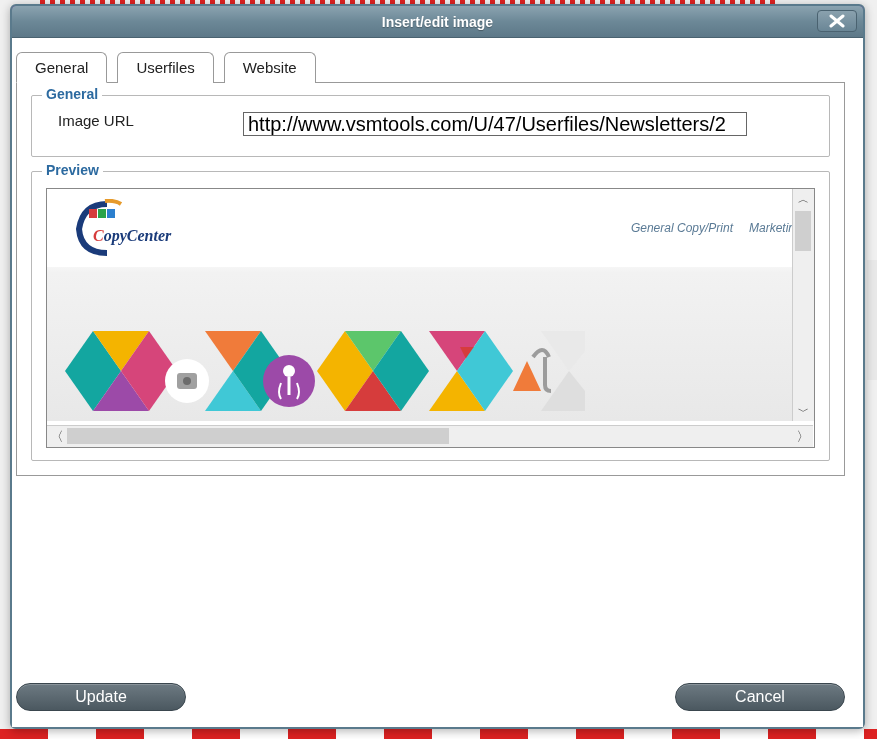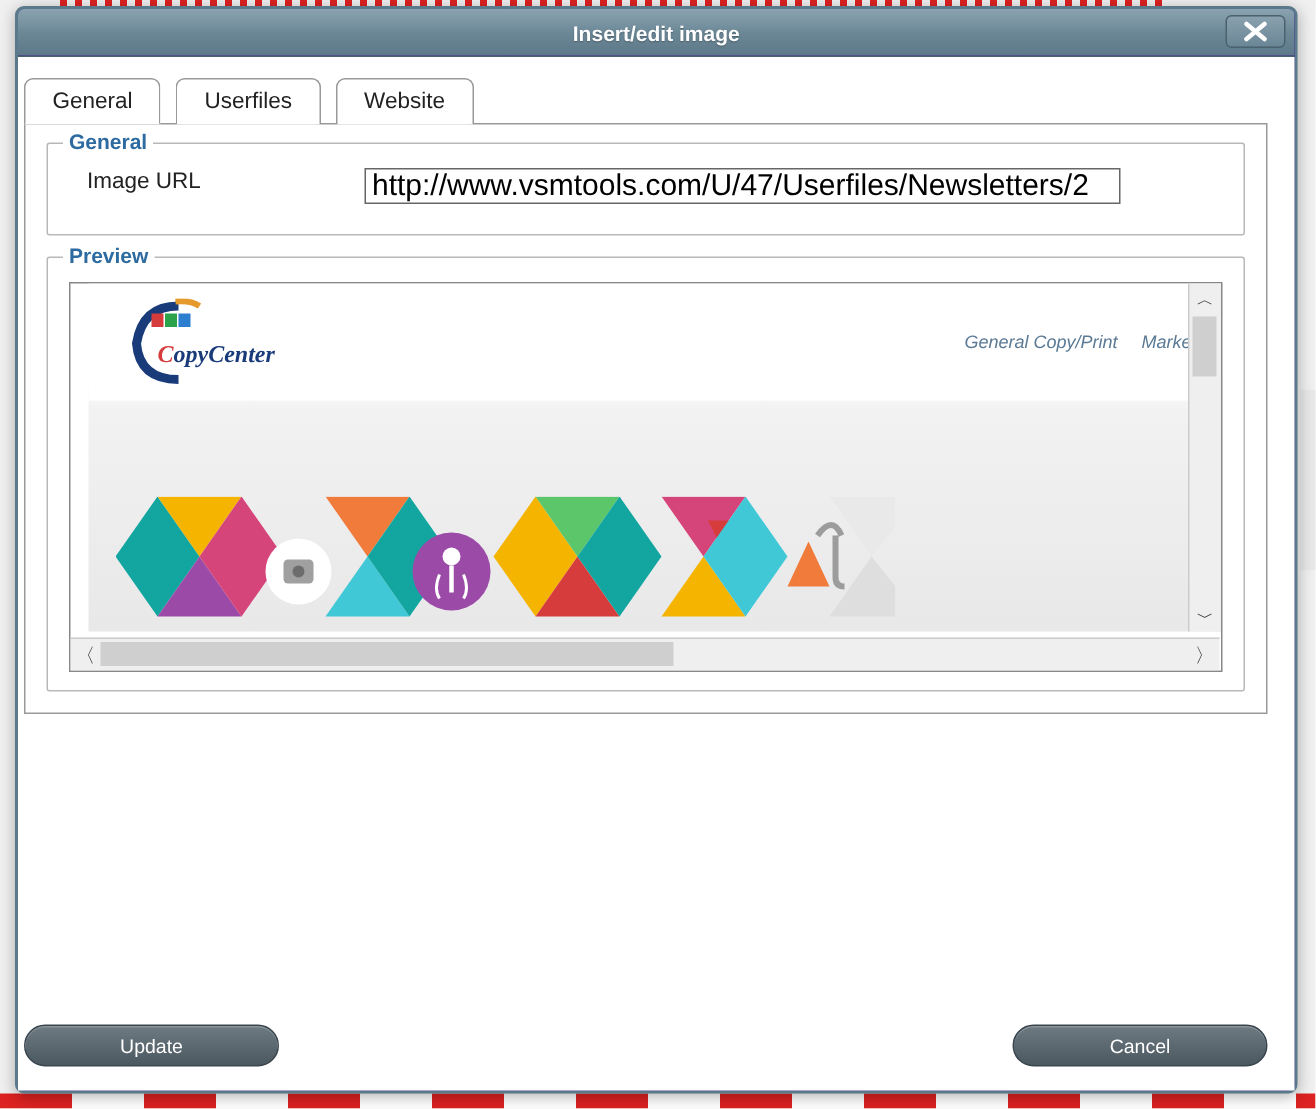--- a/index.html
+++ b/index.html
@@ -135,21 +135,21 @@
     }
     .preview-container {
       border: 1px solid #888;
       height: 260px;
       position: relative;
       overflow: hidden;
       background: #fff;
     }
     .preview-content {
       position: absolute;
-      top: 0; left: 12px;
+      top: 0; left: 0;
       width: 766px;
       height: 232px;
       overflow: hidden;
       background: linear-gradient(to bottom, #ffffff 0%, #ffffff 28%, #f2f2f2 36%, #e8e8e8 100%);
     }
     .preview-header {
       display: flex;
       justify-content: space-between;
       align-items: center;
       padding: 10px 18px;
@@ -229,21 +229,21 @@
       margin-top: auto;
       padding-top: 18px;
     }
     .btn {
       min-width: 170px;
       height: 28px;
       border-radius: 14px;
       background: linear-gradient(to bottom, #6d7a82 0%, #4b5860 100%);
       color: #fff;
       border: 1px solid #3a464e;
-      font-size: 13px;
+      font-size: 16px;
       cursor: pointer;
       display: flex; align-items: center; justify-content: center;
       box-shadow: inset 0 1px 0 rgba(255,255,255,0.2);
     }
     
     .bg-red-dots {
       position: absolute;
       top: 0; left: 40px;
       width: 740px; height: 6px;
       background: repeating-linear-gradient(90deg, #d22 0 5px, transparent 5px 10px);

